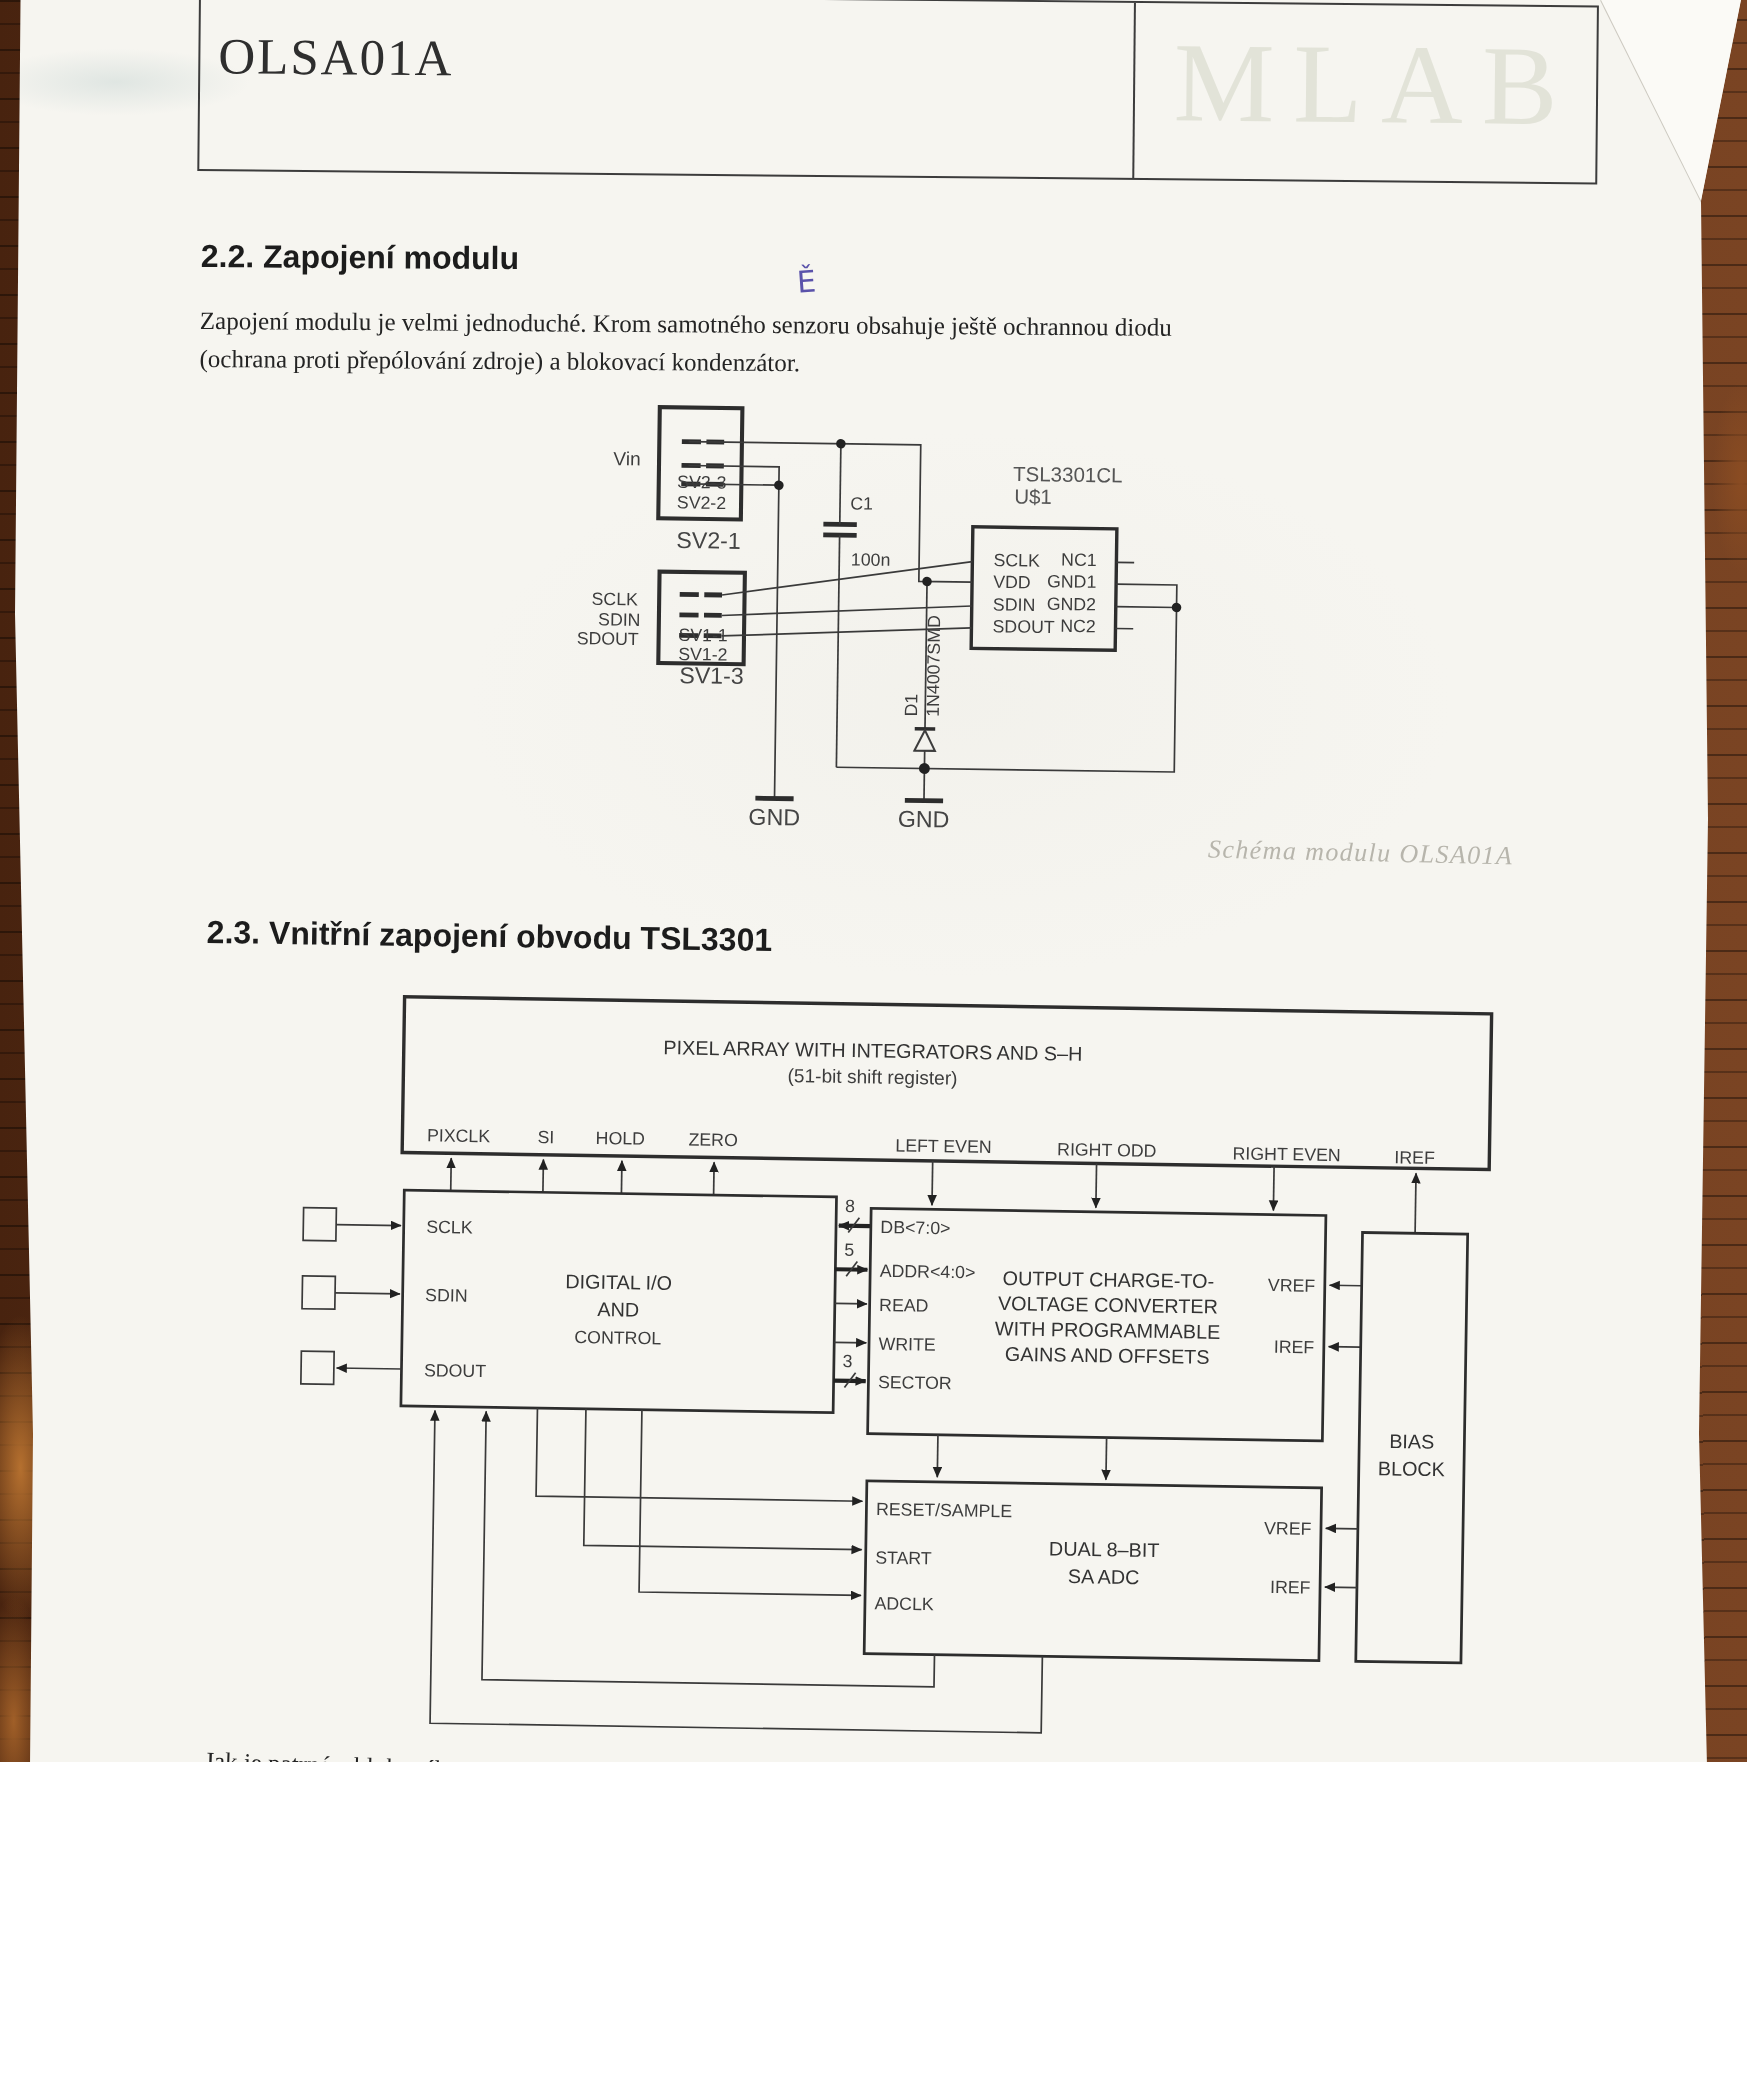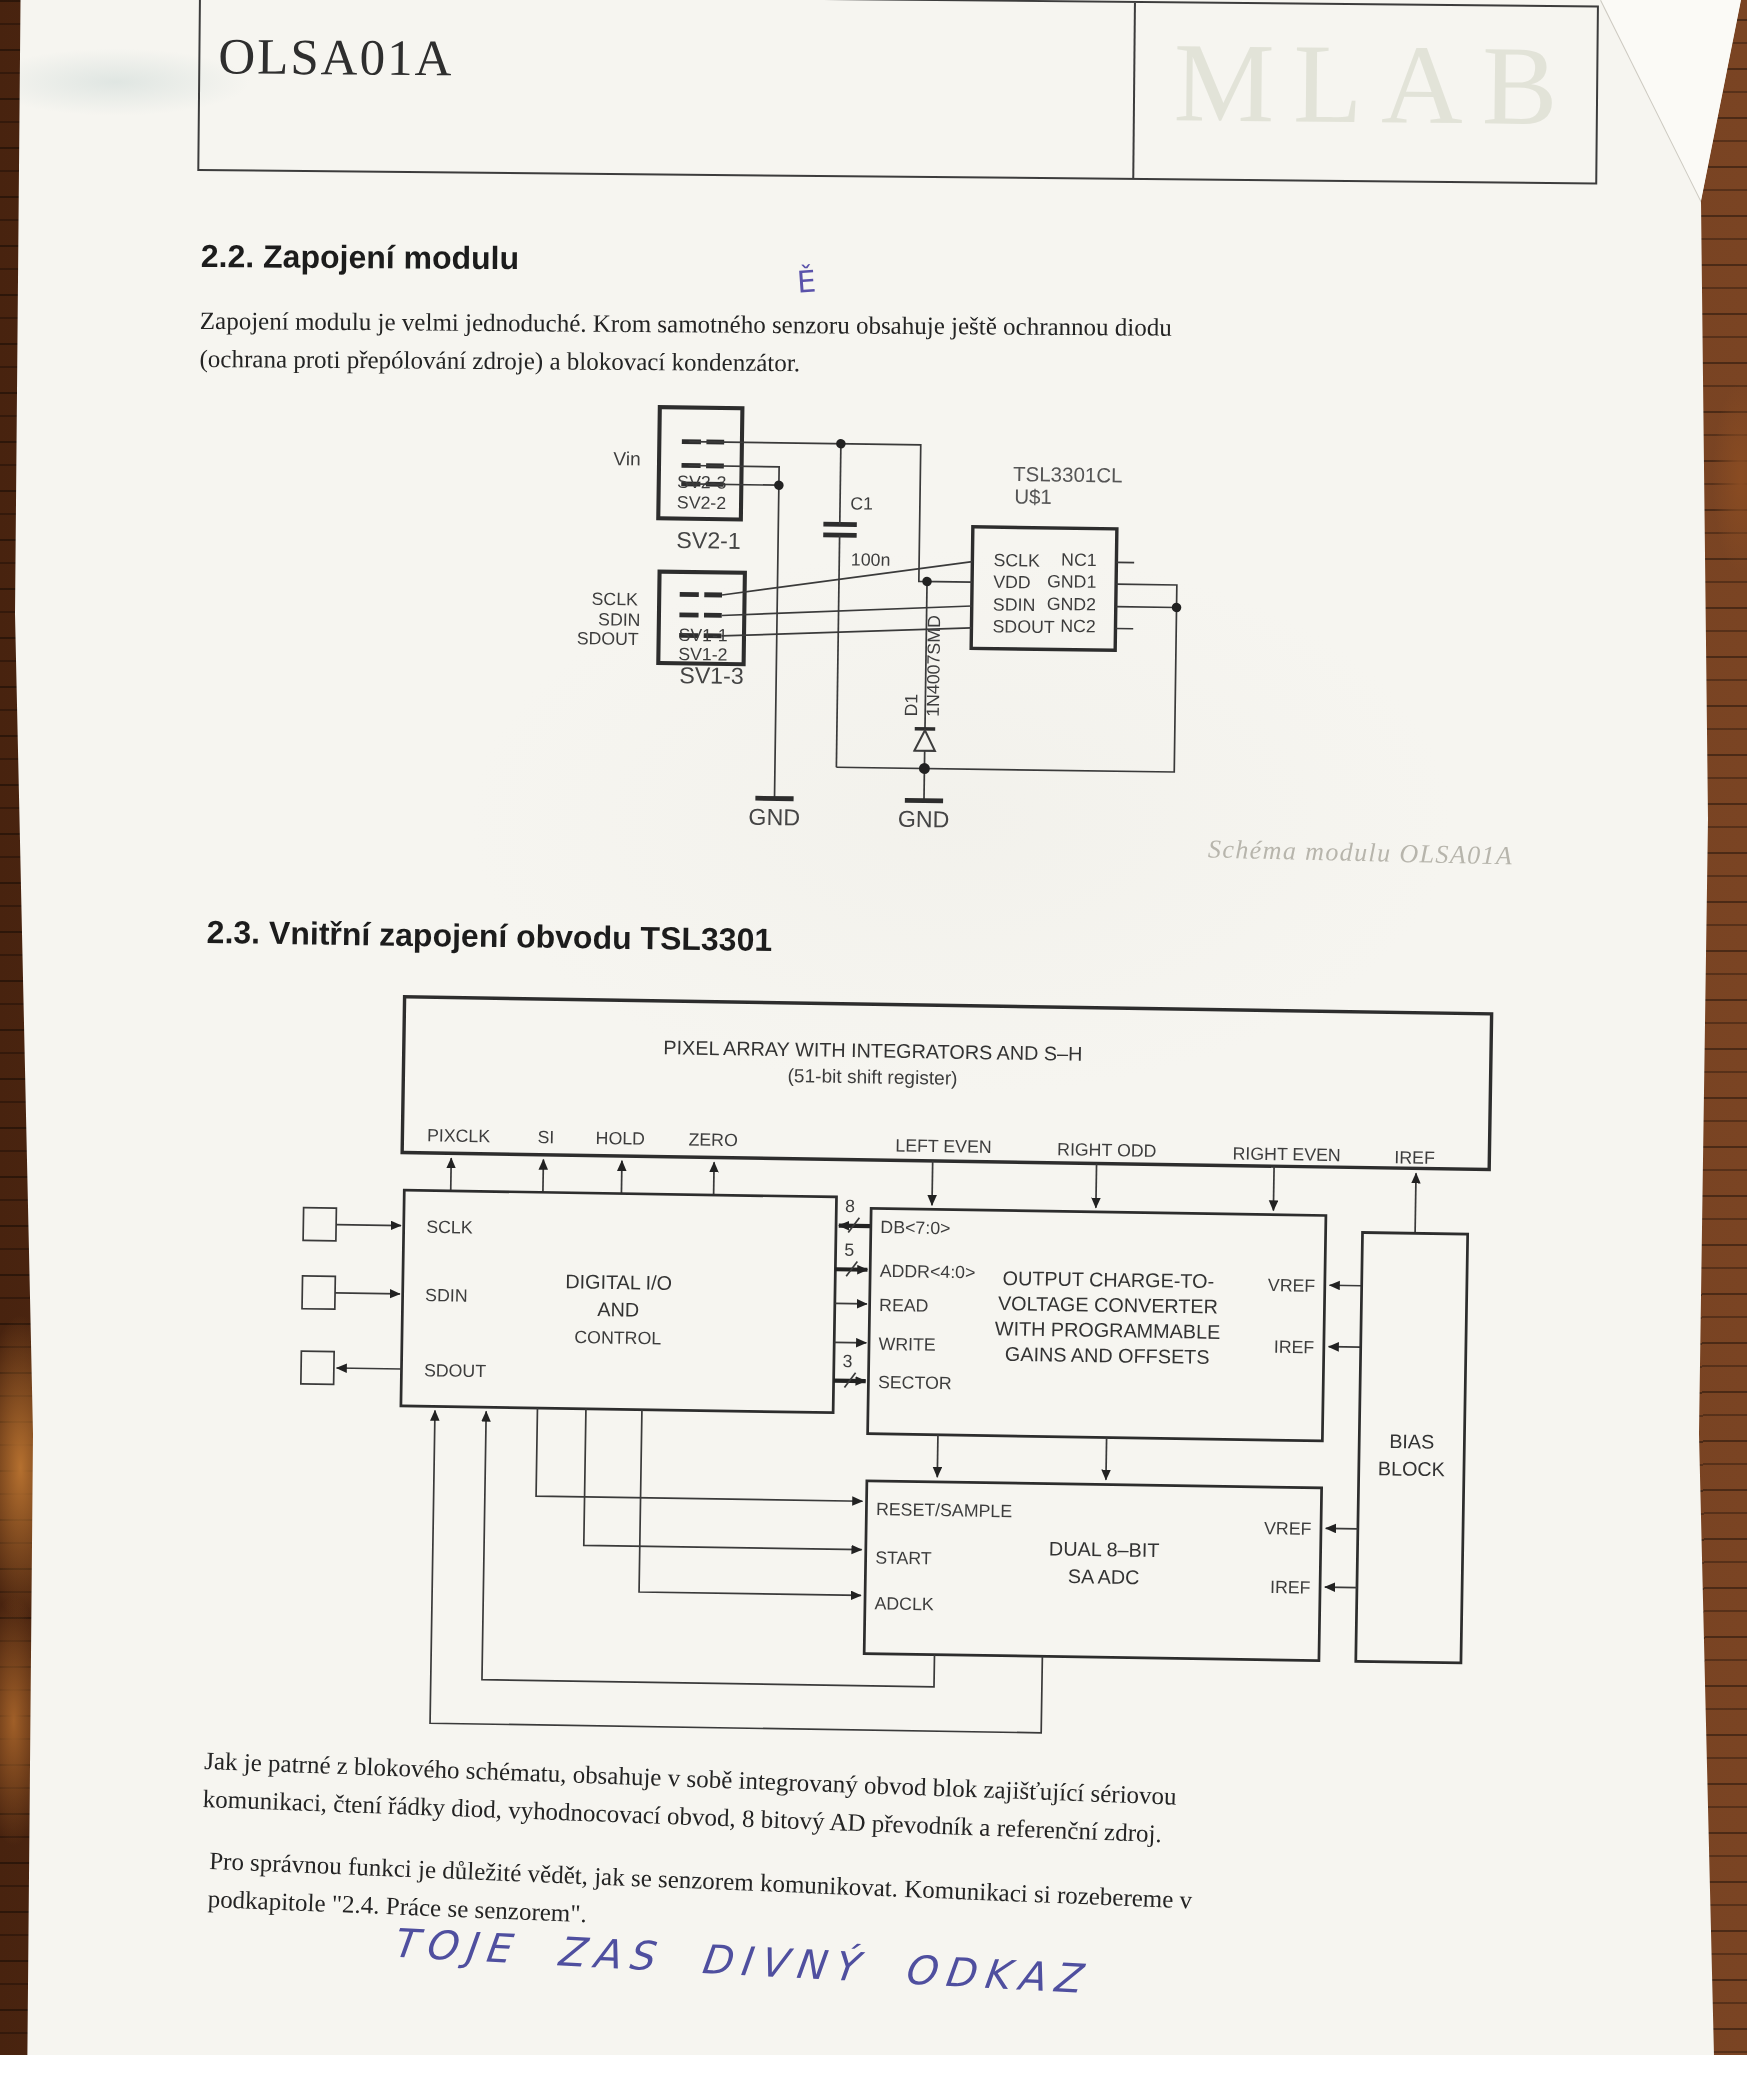--- a/index.html
+++ b/index.html
@@ -1,17 +1,17 @@
 <!DOCTYPE html>
 <html style="font-size:11px"><head>
 <meta charset="utf-8">
 <style>
   html,body{margin:0;padding:0;}
   .page{
-    position:relative;width:1748px;height:2055px;overflow:hidden;
+    position:relative;width:1748px;height:1762px;overflow:hidden;
     background-color:#5f3016;
     background-image:
       radial-gradient(ellipse 61px 218px at 20.5px 1468px, #b5702f, rgba(181,112,47,0) 70%),
       radial-gradient(ellipse 48px 178px at 13.7px 1721px, #a05f28, rgba(160,95,40,0) 70%),
       radial-gradient(ellipse 41px 137px at 1741px 478px, #8a4c22, rgba(138,76,34,0) 70%),
       repeating-linear-gradient(179deg, rgba(0,0,0,.38) 0 2px, rgba(0,0,0,0) 2px 23px, rgba(0,0,0,.28) 23px 25px, rgba(0,0,0,0) 25px 49px),
       linear-gradient(90deg, #48230f, #6b3a1e 45%, #7a4423);
     font-family:"Liberation Sans", sans-serif;
   }
   .paper{

